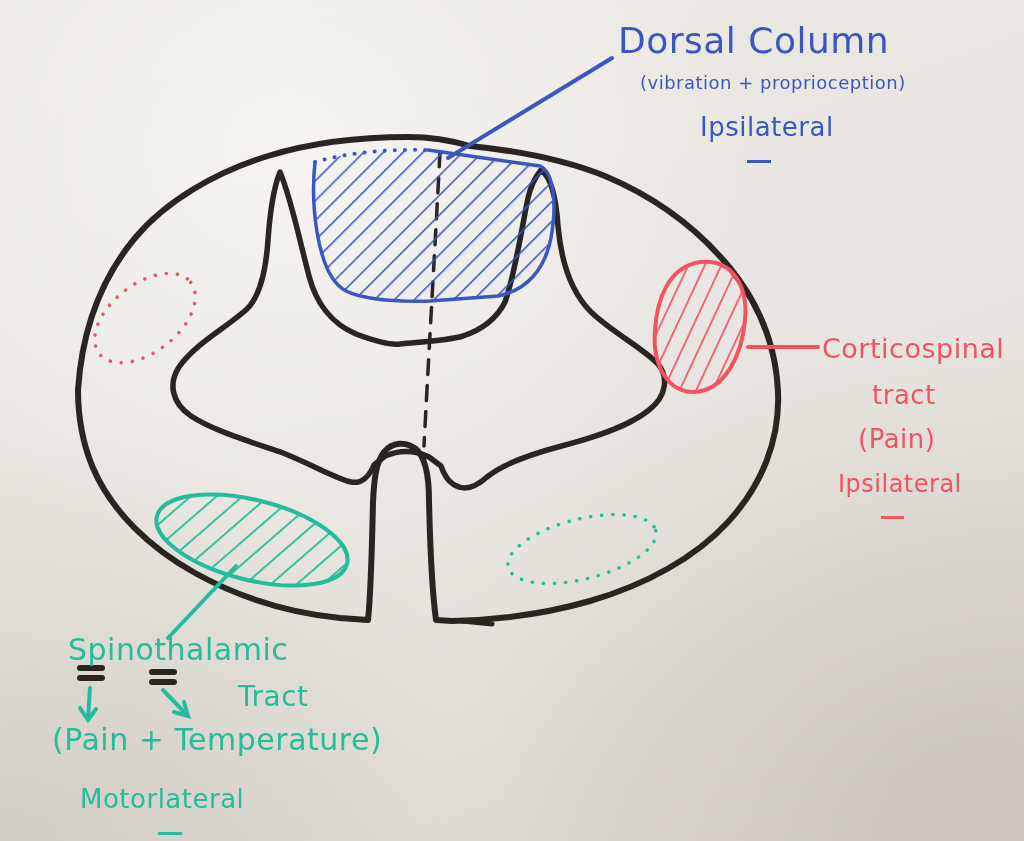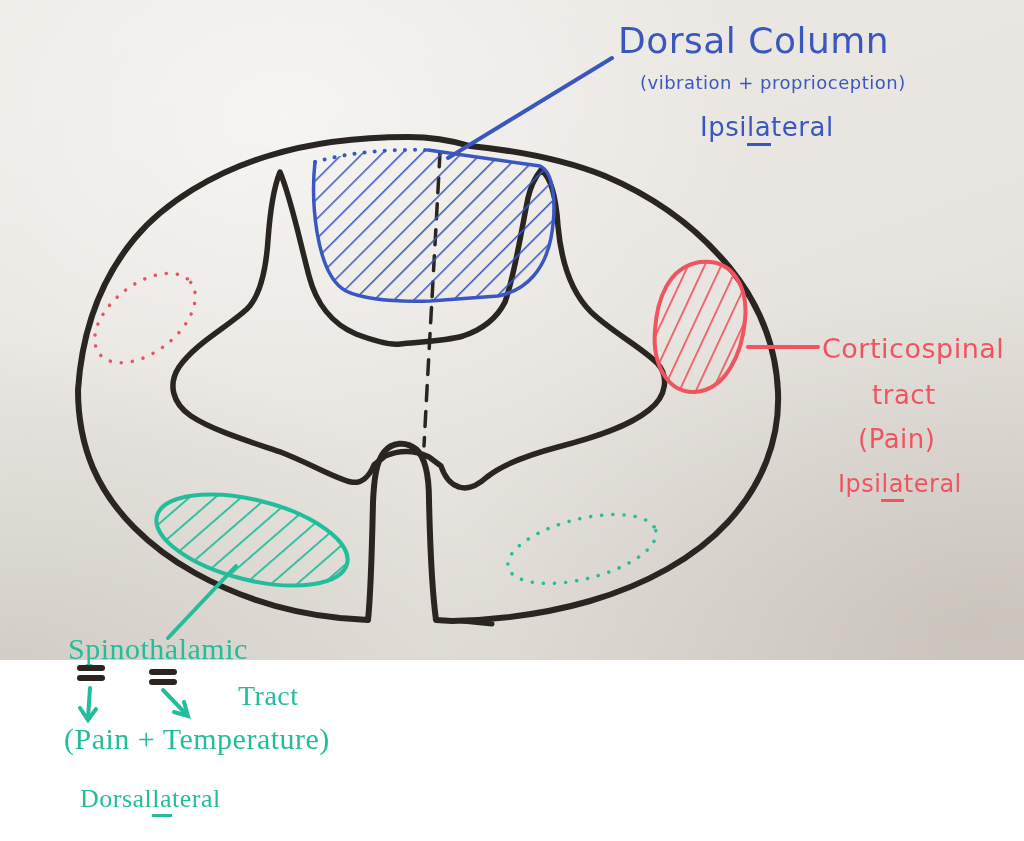--- a/index.html
+++ b/index.html
@@ -1,33 +1,33 @@
 <!DOCTYPE html>
 <html><head>
 <meta charset="utf-8">
 <style>
   html,body{margin:0;padding:0;}
   body{
     width:1024px;height:841px;overflow:hidden;
     font-family:"DejaVu Sans","Liberation Sans",sans-serif;
   }
   .board{
-    position:relative;width:1024px;height:660px;
+    position:relative;width:1024px;height:841px;
     background:
       radial-gradient(ellipse at 28% 18%, rgba(255,255,255,0.55) 0%, rgba(255,255,255,0) 45%),
       radial-gradient(ellipse at 95% 95%, rgba(120,110,95,0.20) 0%, rgba(120,110,95,0) 40%),
       radial-gradient(ellipse at 0% 100%, rgba(120,110,95,0.18) 0%, rgba(120,110,95,0) 35%),
       linear-gradient(160deg,#edeae5 0%, #e8e5e0 55%, #ddd8d1 100%);
   }
   svg.drawing{position:absolute;left:0;top:0;}
   .lbl{position:absolute;white-space:nowrap;letter-spacing:0.5px;}
   .blue{color:#3a57c0;}
   .red{color:#f0545f;}
-  .teal{color:#23bd9c;font-family:Liberation Serif, serif;}
-  .u{border-bottom:3px solid currentColor;padding-bottom:1px;}
+  .teal{color:#23bd9c;}
+  .u{border-bottom:3px solid currentColor;padding-bottom:18px;}
 </style>
 </head>
 <body>
 
 <div class="board">
 
   <svg class="drawing" width="1024" height="841" viewBox="0 0 1024 841">
     <defs>
       <pattern id="hatch-blue" width="14" height="14" patternUnits="userSpaceOnUse" patternTransform="rotate(45)">
         <line x1="0" y1="0" x2="0" y2="14" stroke="#3a57c0" stroke-width="3.1"></line>
@@ -140,16 +140,16 @@
   <div class="lbl blue" style="left:640px;top:72px;font-size:18px;">(vibration + proprioception)</div>
   <div class="lbl blue" style="left:700px;top:112px;font-size:26px;"><span>Ipsi</span><span class="u">la</span><span>teral</span></div>
 
   <div class="lbl red" style="left:822px;top:333px;font-size:27px;text-align:center;">Corticospinal</div>
   <div class="lbl red" style="left:872px;top:380px;font-size:26px;">tract</div>
   <div class="lbl red" style="left:858px;top:424px;font-size:26px;">(Pain)</div>
   <div class="lbl red" style="left:838px;top:470px;font-size:24px;"><span>Ipsi</span><span class="u">la</span><span>teral</span></div>
 
   <div class="lbl teal" style="left:68px;top:632px;font-size:30px;">Spinothalamic</div>
   <div class="lbl teal" style="left:238px;top:680px;font-size:28px;">Tract</div>
-  <div class="lbl teal" style="left:64px;top:722px;font-size:30px;">(Pain + Temperature)</div>
-  <div class="lbl teal" style="left:80px;top:784px;font-size:26px;"><span>Dorsal</span><span class="u">la</span><span>teral</span></div>
+  <div class="lbl teal" style="left:52px;top:722px;font-size:30px;">(Pain + Temperature)</div>
+  <div class="lbl teal" style="left:80px;top:784px;font-size:26px;"><span>Motor</span><span class="u">la</span><span>teral</span></div>
 
 </div>
 
 </body></html>

